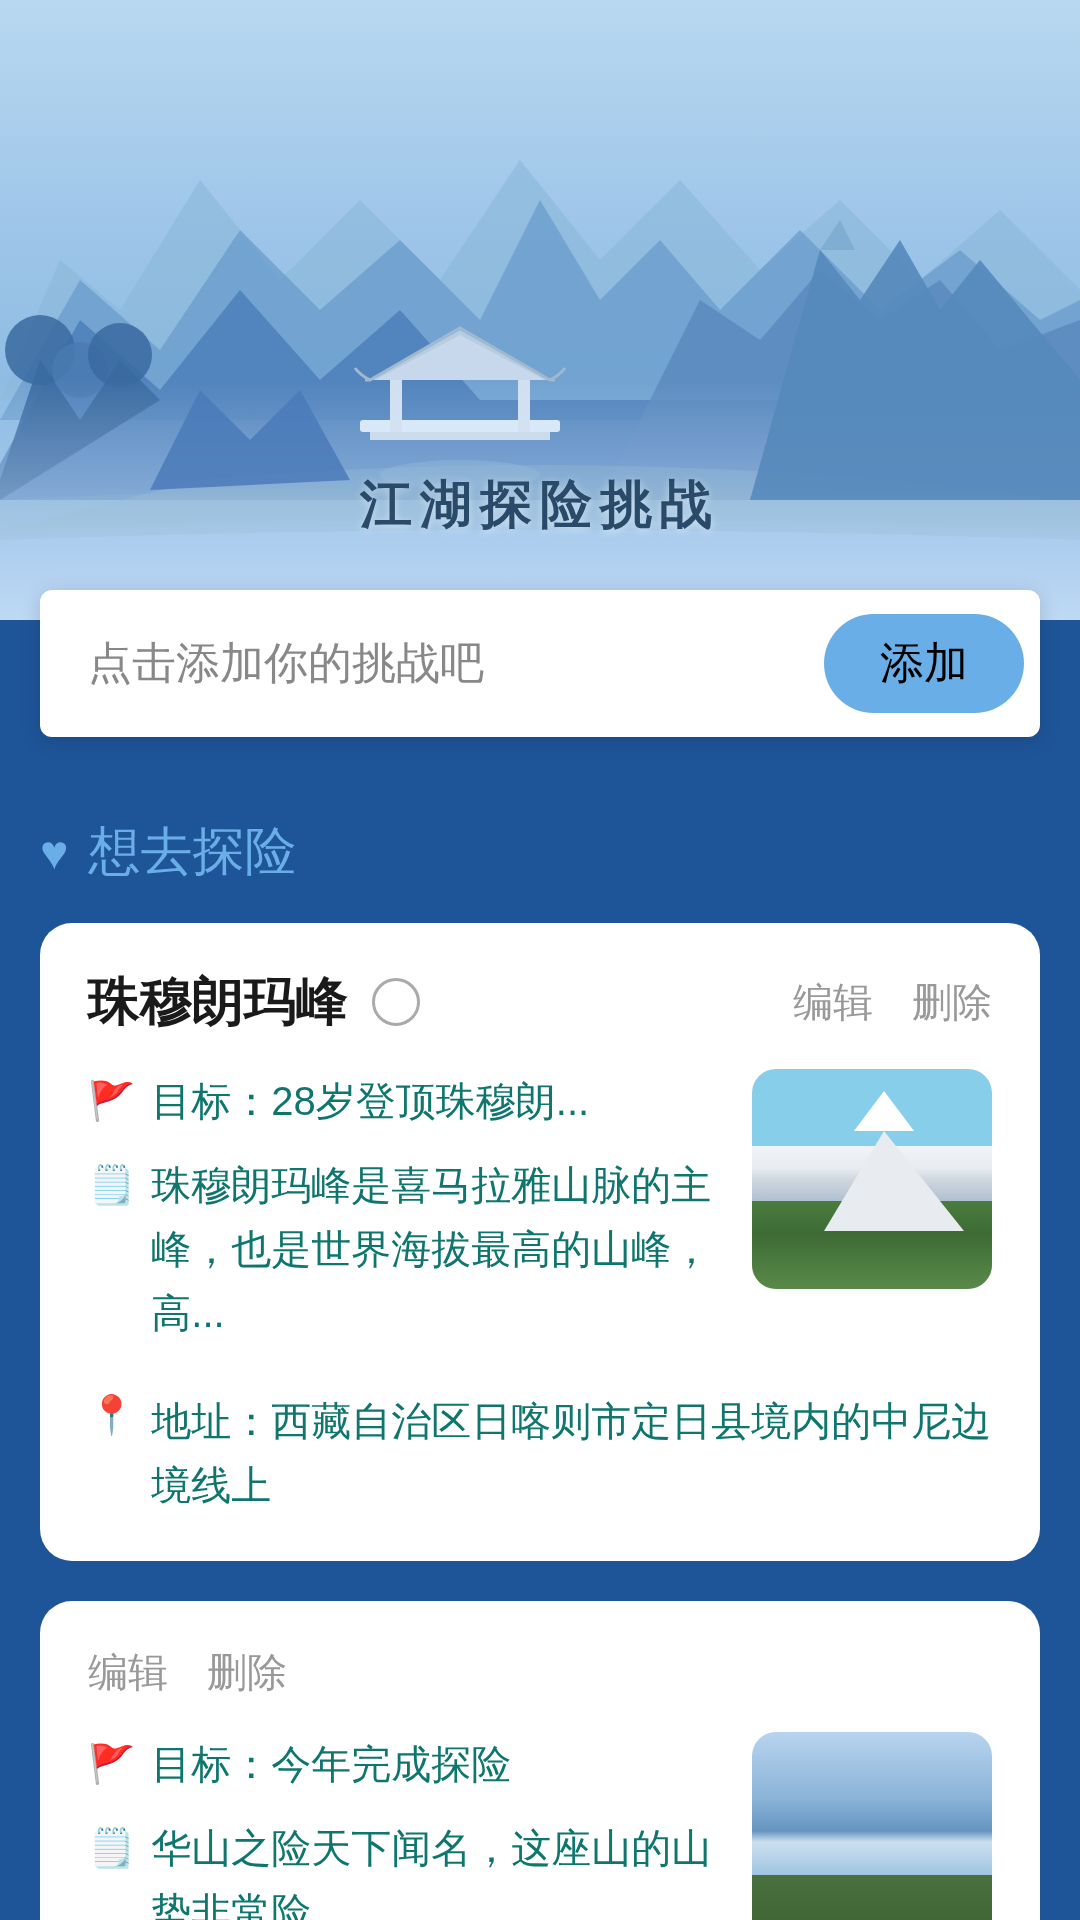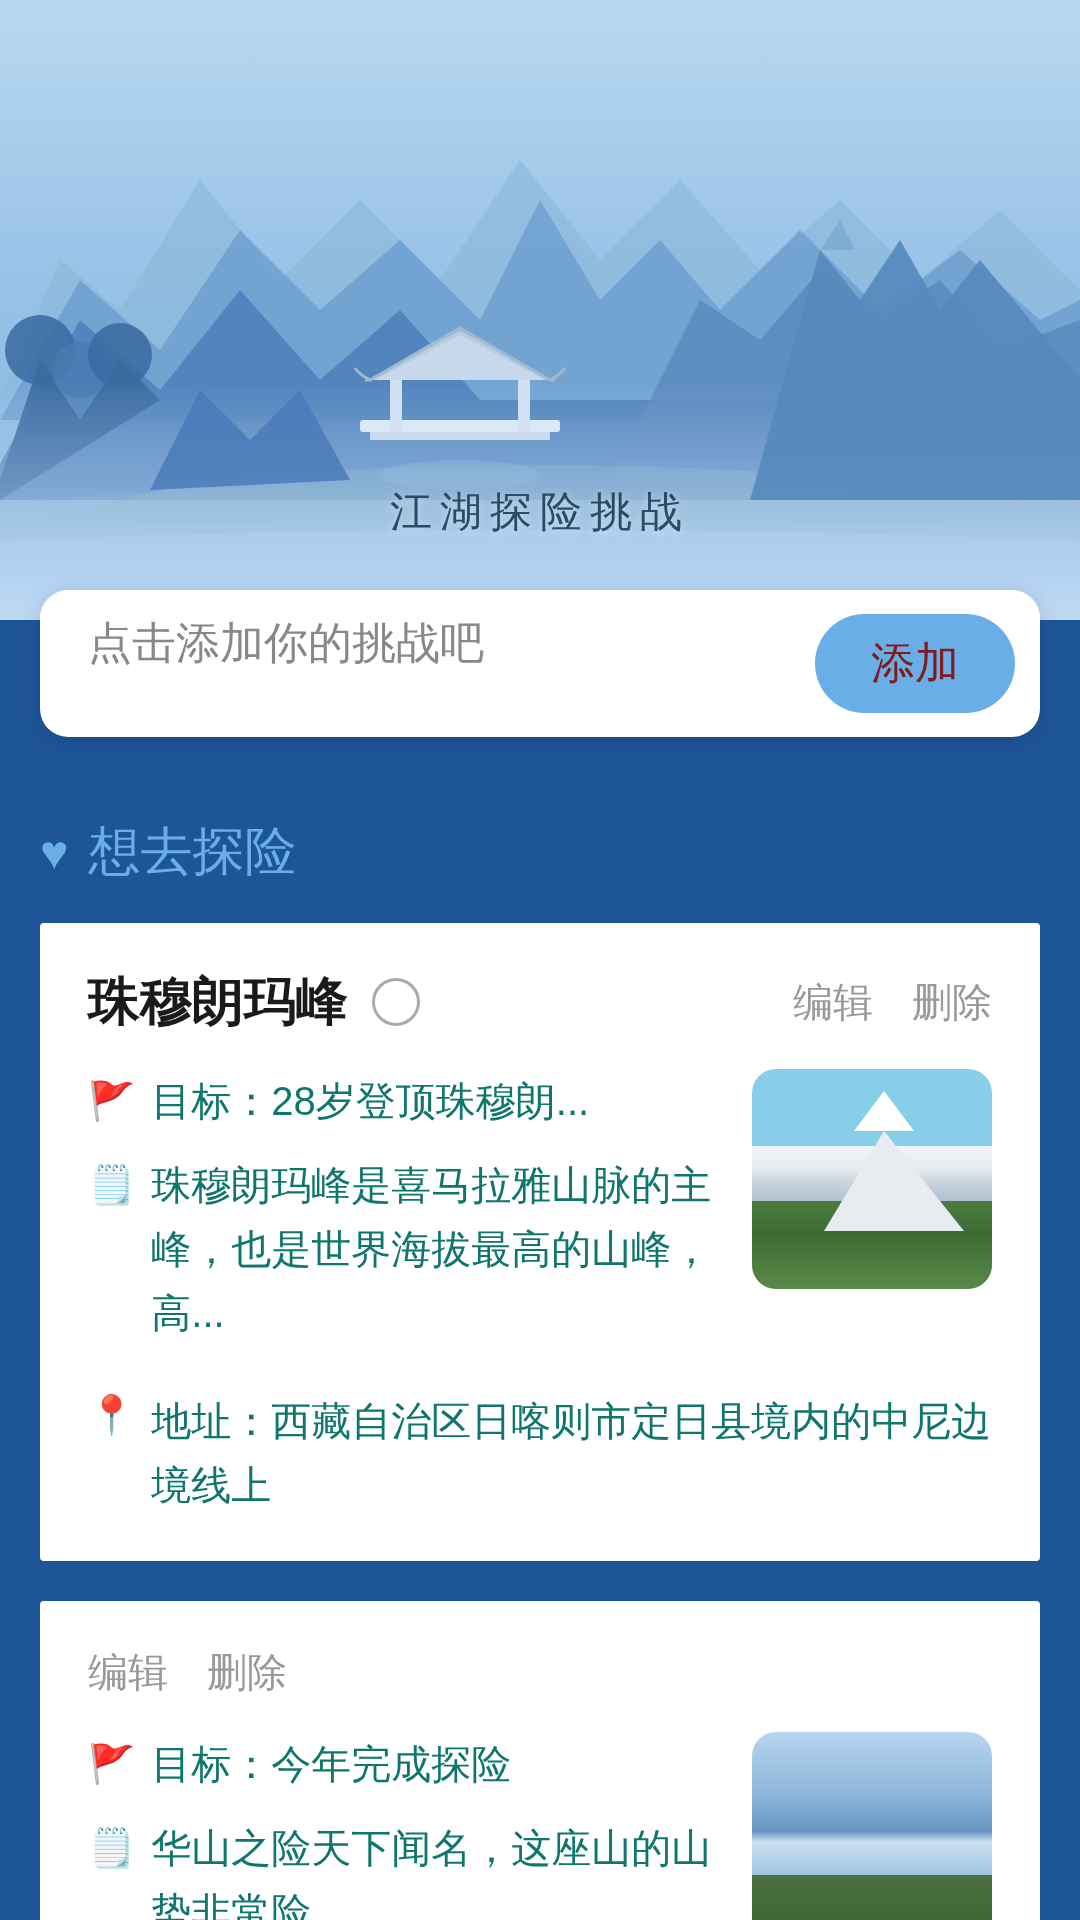--- a/index.html
+++ b/index.html
@@ -28,57 +28,57 @@
 
     .hero-title-overlay {
       position: absolute;
       bottom: 80px;
       left: 50%;
       transform: translateX(-50%);
       white-space: nowrap;
     }
 
     .hero-title {
-      font-size: 42px;
-      font-weight: normal;
+      font-size: 52px;
+      font-weight: bold;
       color: #2a4a6a;
       letter-spacing: 8px;
       text-shadow: 0 2px 8px rgba(255,255,255,0.5);
     }
 
     
     .main-content {
       background: #1e5599;
       padding: 0 40px 60px;
       min-height: 1300px;
     }
 
     
     .add-bar {
       background: #ffffff;
-      border-radius: 28px;
-      padding: 24px 25px 24px 48px;
-      display: flex;
-      align-items: flex-start;
+      border-radius: 12px;
+      padding: 24px 16px 24px 48px;
+      display: flex;
+      align-items: center;
       justify-content: space-between;
       margin: 0 0 50px 0;
       position: relative;
       top: -30px;
       box-shadow: 0 4px 20px rgba(0,0,0,0.15);
     }
 
     .add-bar-placeholder {
       font-size: 44px;
       color: #888;
       flex: 1;
     }
 
     .add-button {
       background: #6aaee8;
-      color: #7f1d1d;
+      color: #000000;
       border: none;
       border-radius: 50px;
       padding: 20px 56px;
       font-size: 44px;
       font-weight: 500;
       cursor: pointer;
       white-space: nowrap;
     }
 
     
@@ -96,21 +96,21 @@
 
     .section-title {
       font-size: 52px;
       font-weight: normal;
       color: #6aaee8;
     }
 
     
     .challenge-card {
       background: #ffffff;
-      border-radius: 4px;
+      border-radius: 32px;
       padding: 44px 48px;
       margin-bottom: 40px;
     }
 
     .card-header {
       display: flex;
       align-items: center;
       justify-content: space-between;
       margin-bottom: 32px;
     }

